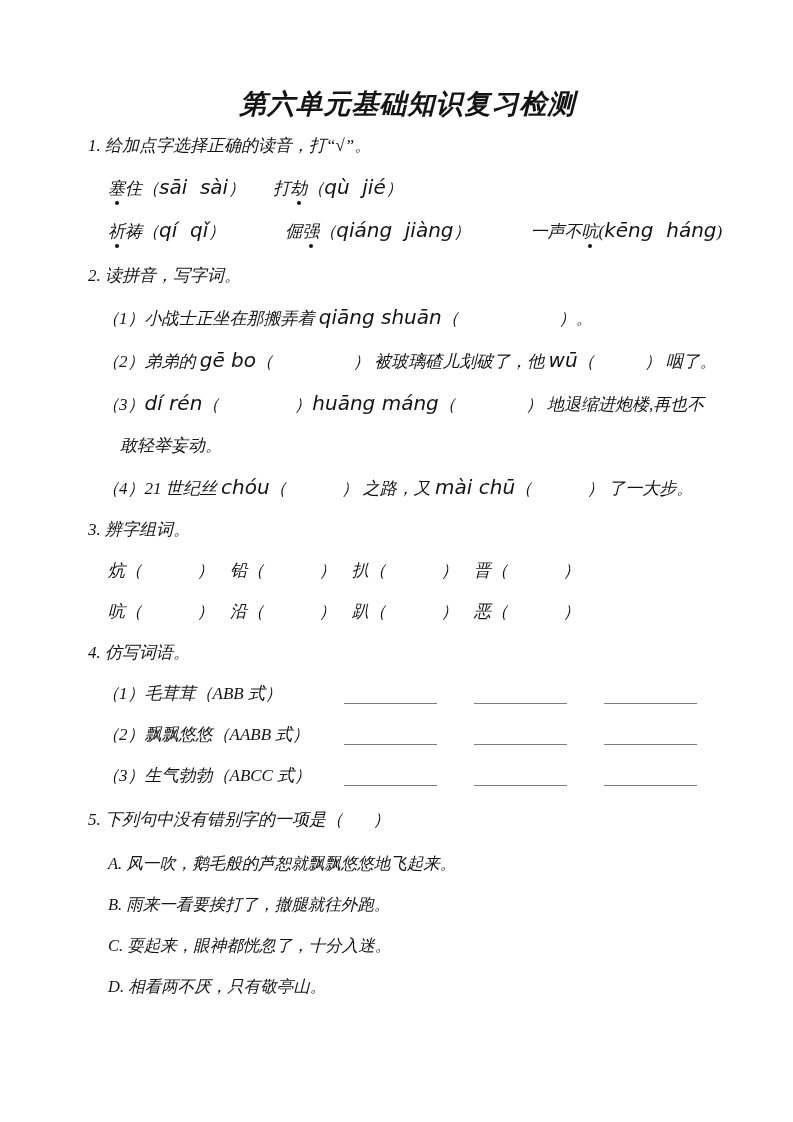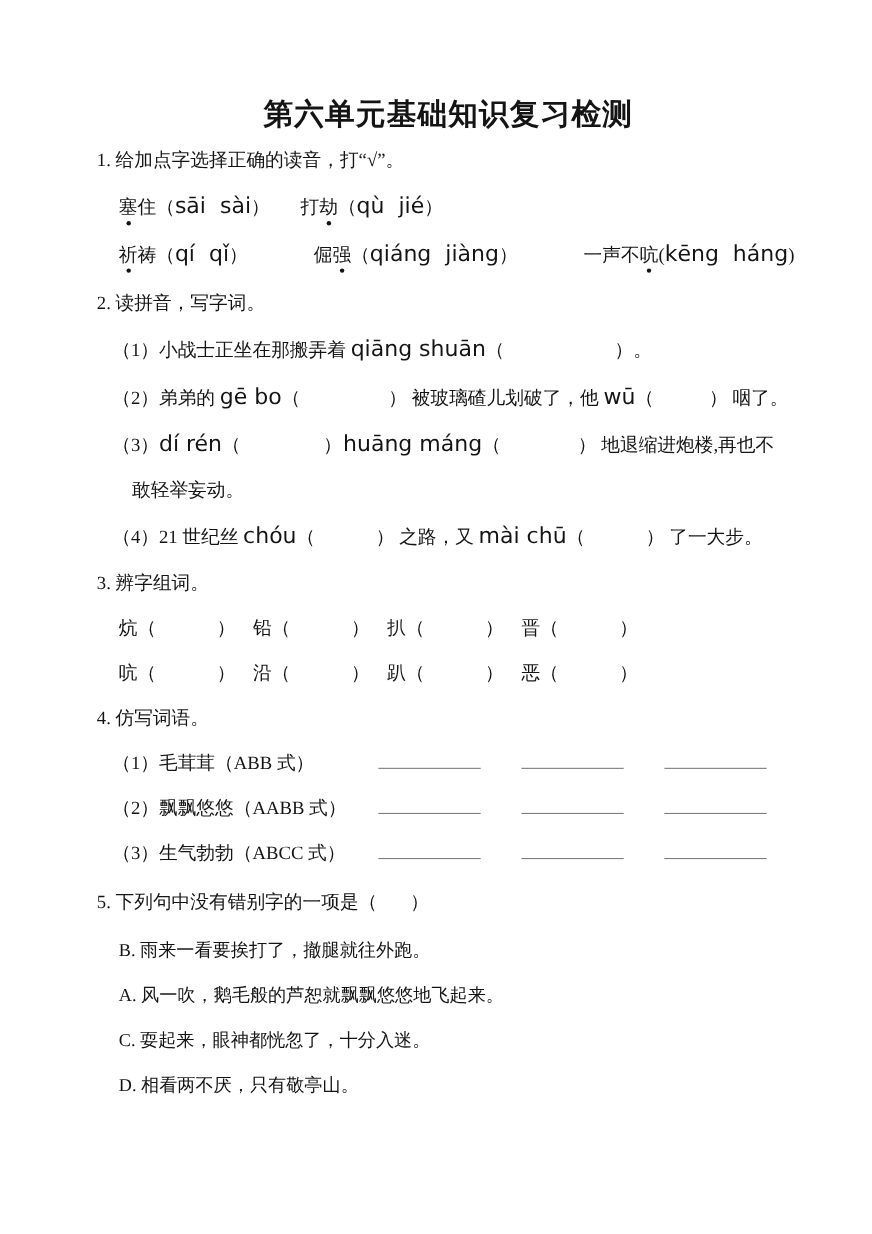--- a/index.html
+++ b/index.html
@@ -1,18 +1,18 @@
 <!DOCTYPE html>
 <html><head>
 <meta charset="utf-8">
 <style>
   html,body{margin:0;padding:0;background:#ffffff;}
   body{width:793px;height:1122px;overflow:hidden;color:#141414;
        font-family:"Liberation Serif","DejaVu Serif",serif;}
-  .page{box-sizing:border-box;width:793px;height:1122px;padding:88px 66px 0 88px;background:#fff;}
+  .page{box-sizing:border-box;width:793px;height:1122px;padding:88px 66px 0 88px;background:#fff;font-style:italic;}
   .title{font-size:27px;font-weight:bold;text-align:center;margin:0 0 16px 0;line-height:32px;letter-spacing:1px;}
   .line{font-size:17px;line-height:20px;margin:0 0 21px 0;white-space:nowrap;}
   .prompt{margin-top:2px;}
   .py{font-family:"DejaVu Sans","Liberation Sans",sans-serif;font-size:20px;white-space:pre;}
   
   .g30,.g50,.g55,.g70,.g75,.g80,.g95,.g100{display:inline-block;height:1px;}
   .g30{width:30px}.g50{width:50px}.g55{width:55px}.g70{width:70px}
   .g75{width:75px}.g80{width:80px}.g100{width:100px}
   
   .dotted{position:relative;display:inline-block;}
@@ -23,21 +23,21 @@
   .q1-row.r1{gap:28px;}
   .q1-row.r2{gap:60px;}
   .ml34{margin-left:34px;}
   .ml6{margin-left:1px;}
   
   .q2-item{margin-left:14px;}
   .q2-cont{margin-left:32px;}
   
   .q3-row{display:flex;gap:16px;margin-left:20px;}
   
-  .q4-row{display:flex;align-items:flex-start;margin-left:14px;}
+  .q4-row{display:flex;align-items:flex-end;margin-left:14px;}
   .q4-label{display:inline-block;width:242px;}
   .blanks{display:flex;gap:37px;}
   .blank{display:inline-block;width:93px;height:14px;border-bottom:1.5px solid #7d7d7d;}
   
   .q5-option{margin-left:20px;font-size:16.5px;}
   .sp-b{margin-bottom:24px;}
 </style>
 </head>
 <body>
 
@@ -106,20 +106,20 @@
         <span class="blanks">
           <span class="blank"></span>
           <span class="blank"></span>
           <span class="blank"></span>
         </span>
       </div>
   </section>
 
   <section>
     <p class="line prompt sp-b"><span>5. 下列句中没有错别字的一项是</span><span>（</span><span class="g30"></span><span>）</span></p>
+    <p class="line q5-option">A. 风一吹，鹅毛般的芦恕就飘飘悠悠地飞起来。</p>
     <p class="line q5-option">B. 雨来一看要挨打了，撤腿就往外跑。</p>
-    <p class="line q5-option">A. 风一吹，鹅毛般的芦恕就飘飘悠悠地飞起来。</p>
     <p class="line q5-option">C. 耍起来，眼神都恍忽了，十分入迷。</p>
     <p class="line q5-option">D. 相看两不厌，只有敬亭山。</p>
   </section>
 
 
 </div>
 
 </body></html>

